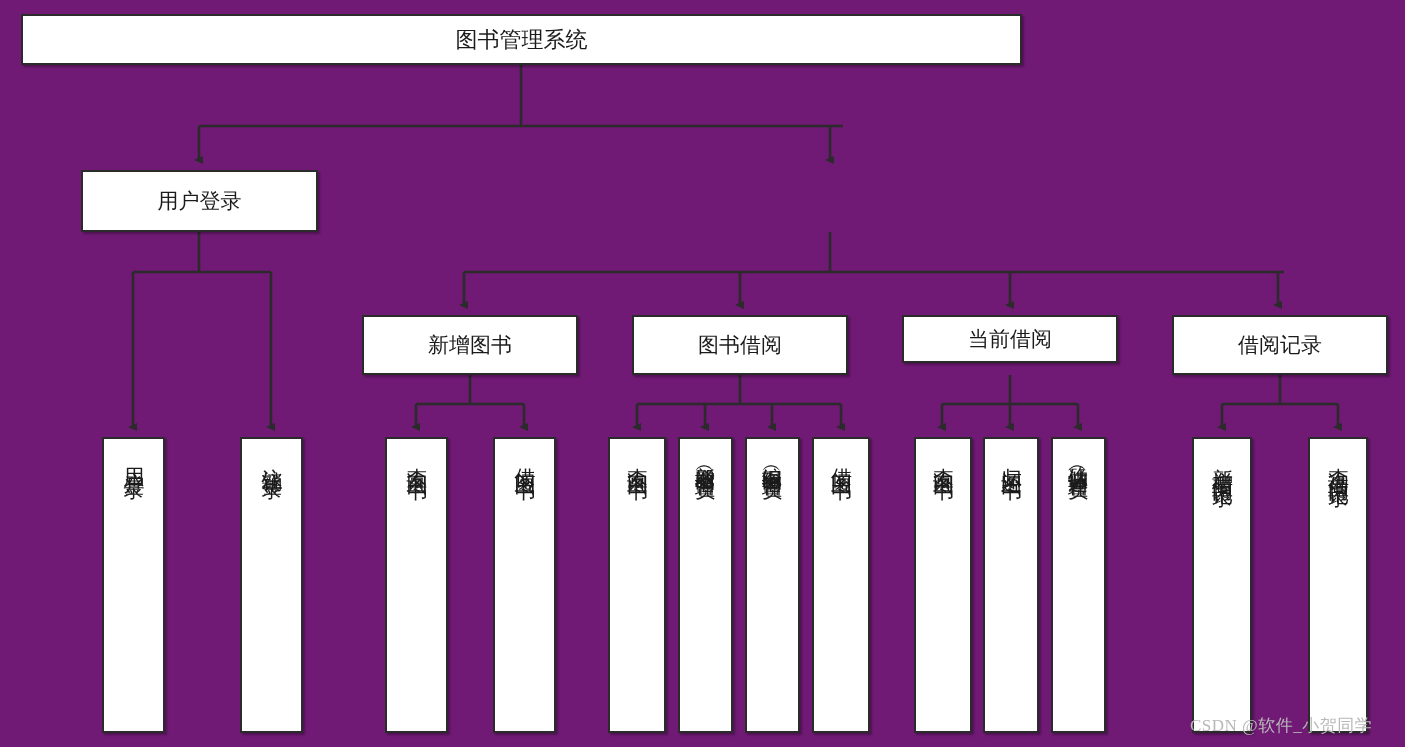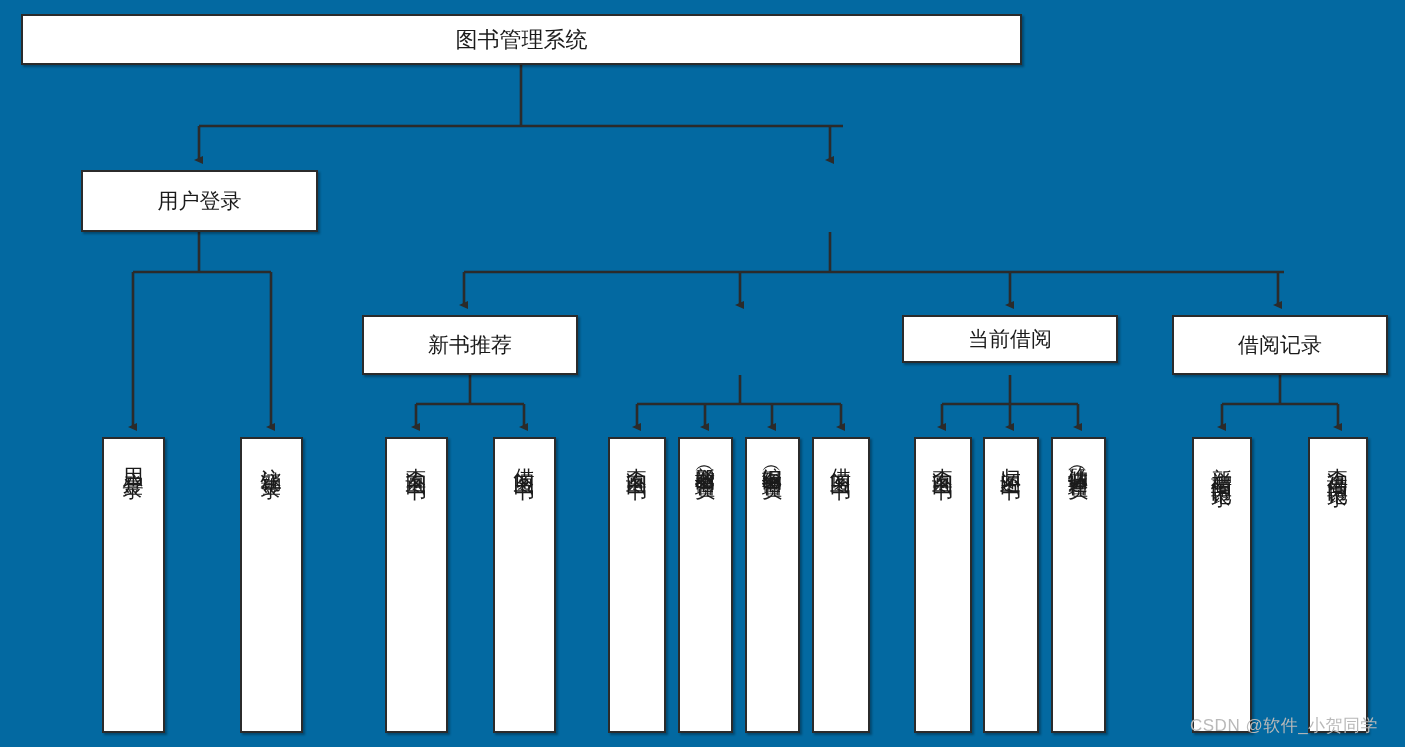--- a/index.html
+++ b/index.html
@@ -7,22 +7,23 @@
     padding: 0;
     background: #ffffff;
   }
   body {
     font-family: "Liberation Sans", "DejaVu Sans", sans-serif;
   }
   #canvas {
     position: relative;
     width: 1405px;
     height: 747px;
-    background: #0369a1;
+    background: #701a75;
     overflow: hidden;
+    font-family: Liberation Serif, serif;
   }
   svg.edges {
     position: absolute;
     left: 0;
     top: 0;
     width: 1405px;
     height: 747px;
     pointer-events: none;
   }
   .node {
@@ -131,21 +132,24 @@
 
   <div class="node root horiz" style="left:21px; top:14px; width:1001px; height:51px;">
     <span class="label">图书管理系统</span>
   </div>
 
   <div class="node horiz" style="left:81px; top:170px; width:237px; height:62px;">
     <span class="label">用户登录</span>
   </div>
 
   <div class="node horiz" style="left:362px; top:315px; width:216px; height:60px;">
-    <span class="label">新书推荐</span>
+    <span class="label">新增图书</span>
+  </div>
+  <div class="node horiz" style="left:632px; top:315px; width:216px; height:60px;">
+    <span class="label">图书借阅</span>
   </div>
   <div class="node horiz" style="left:902px; top:315px; width:216px; height:48px;">
     <span class="label">当前借阅</span>
   </div>
   <div class="node horiz" style="left:1172px; top:315px; width:216px; height:60px;">
     <span class="label">借阅记录</span>
   </div>
 
   <div class="node vert" style="left:102px; top:437px; width:63px; height:296px;">
     <span class="label">用户登录</span>

